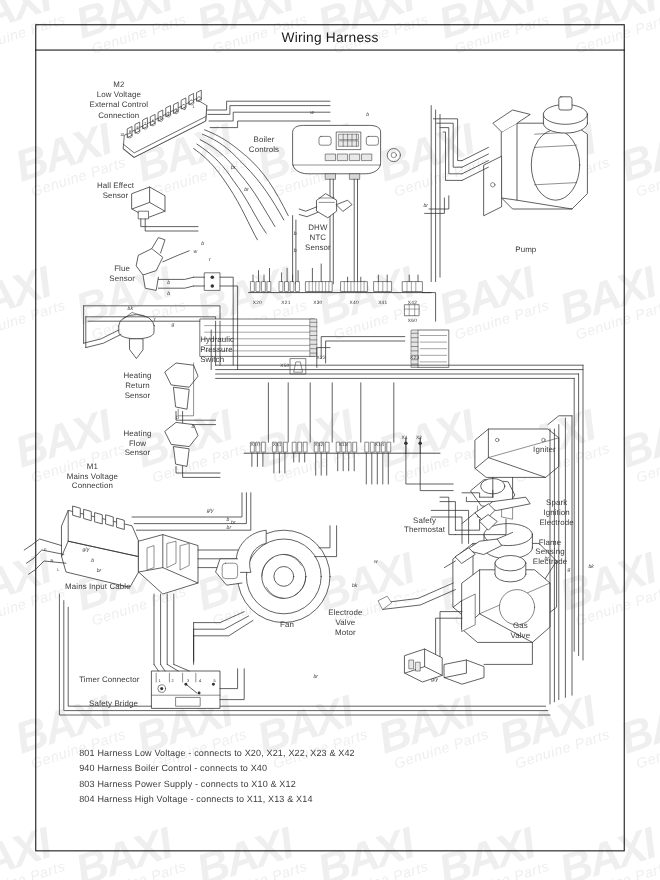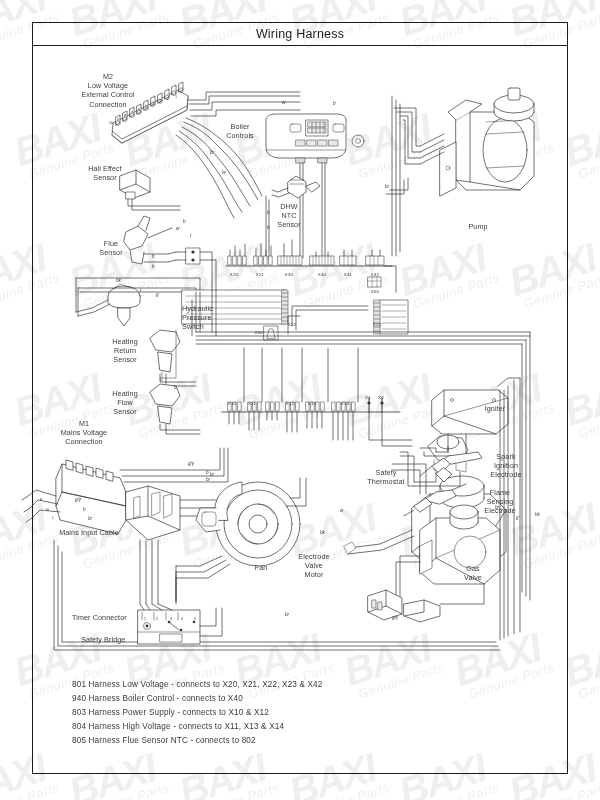--- a/index.html
+++ b/index.html
@@ -956,14 +956,13 @@
     <div class="pinnum" style="left: 46px; top: 508px;">N</div>
     <div class="pinnum" style="left: 52px; top: 516px;">L</div>
     <div class="pinnum" style="left: 40px; top: 498px;">E</div>
   </div>
 
 <div id="legend">
     <div class="row" style="color: rgb(58, 58, 58);">801 Harness Low Voltage - connects to X20, X21, X22, X23 &amp; X42</div>
     <div class="row" style="color: rgb(58, 58, 58);">940 Harness Boiler Control - connects to X40</div>
     <div class="row" style="color: rgb(58, 58, 58);">803 Harness Power Supply - connects to X10 &amp; X12</div>
     <div class="row" style="color: rgb(58, 58, 58);">804 Harness High Voltage - connects to X11, X13 &amp; X14</div>
-    <div class="row" style="color: rgb(58, 58, 58);">805 Harness Flue Sensor NTC - connects to 802</div>
   </div>
 
 </body></html>

